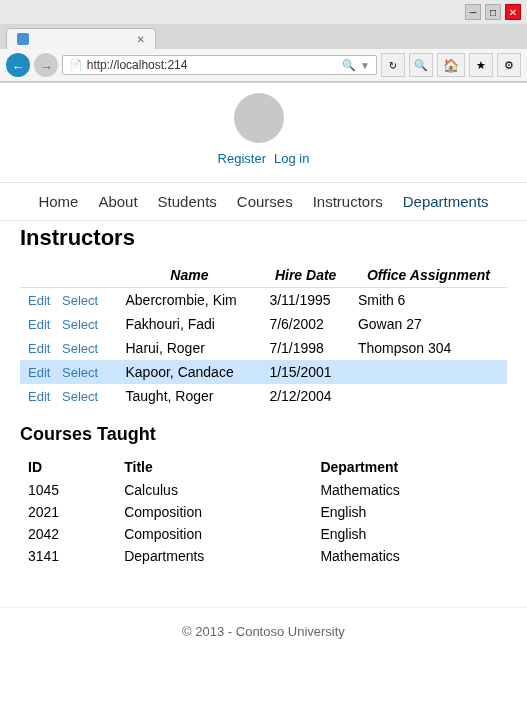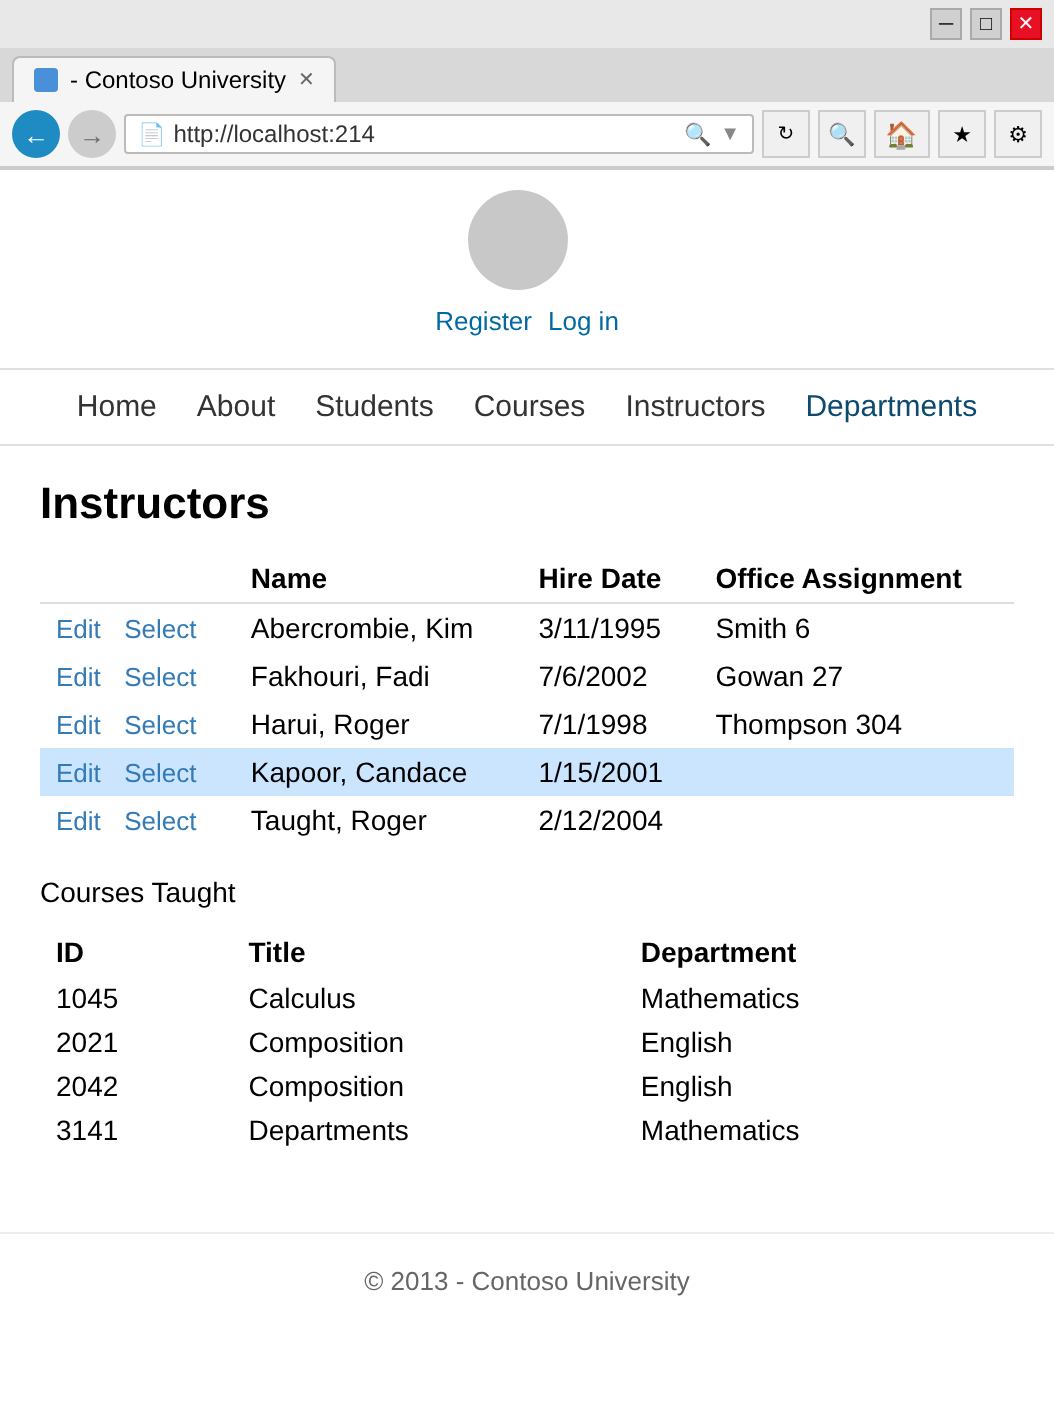--- a/index.html
+++ b/index.html
@@ -136,21 +136,21 @@
       text-decoration: none;
     }
 
     .main-nav {
       display: flex;
       justify-content: center;
       gap: 20px;
       padding: 10px 0;
       border-top: 1px solid #e0e0e0;
       border-bottom: 1px solid #e0e0e0;
-      margin-bottom: 16px;
+      margin-bottom: 4px;
     }
     .main-nav a {
       color: #333;
       text-decoration: none;
       font-size: 15px;
     }
 
     .page-body {
       padding: 0 20px 20px;
     }
@@ -160,45 +160,46 @@
       font-weight: bold;
       margin-bottom: 12px;
     }
 
     .instructors-table {
       width: 100%;
       border-collapse: collapse;
       margin-bottom: 16px;
     }
     .instructors-table th {
-      text-align: left;
+      text-align: center;
       padding: 4px 8px;
       font-weight: bold;
       border-bottom: 1px solid #ddd;
+      font-style: italic;
     }
     .instructors-table td {
       padding: 4px 8px;
       vertical-align: middle;
     }
     .instructors-table tr.selected {
       background-color: #cce5ff;
     }
     .link-btn {
       color: #337ab7;
       text-decoration: none;
       cursor: pointer;
       font-size: 13px;
     }
 
     .courses-section {
       margin-top: 8px;
     }
     .section-heading {
-      font-size: 14px;
-      font-weight: normal;
+      font-size: 18px;
+      font-weight: bold;
       margin-bottom: 10px;
     }
     .courses-table {
       width: 100%;
       border-collapse: collapse;
     }
     .courses-table th {
       text-align: left;
       padding: 4px 8px;
       font-weight: bold;
@@ -238,21 +239,20 @@
       <span>□</span>
     </div>
     <div class="title-bar-btn close">
       <span>✕</span>
     </div>
   </div>
 
   <div class="tab-bar">
     <div class="tab">
       <div class="tab-favicon"></div>
-      <span>- Contoso University</span>
       <span class="tab-close">✕</span>
     </div>
   </div>
 
   <div class="nav-bar">
     <div class="nav-btn back">←</div>
     <div class="nav-btn forward">→</div>
     <div class="address-bar">
       <span class="address-bar-icon">📄</span>
       <input class="address-input" type="text" value="http://localhost:214" style="">

